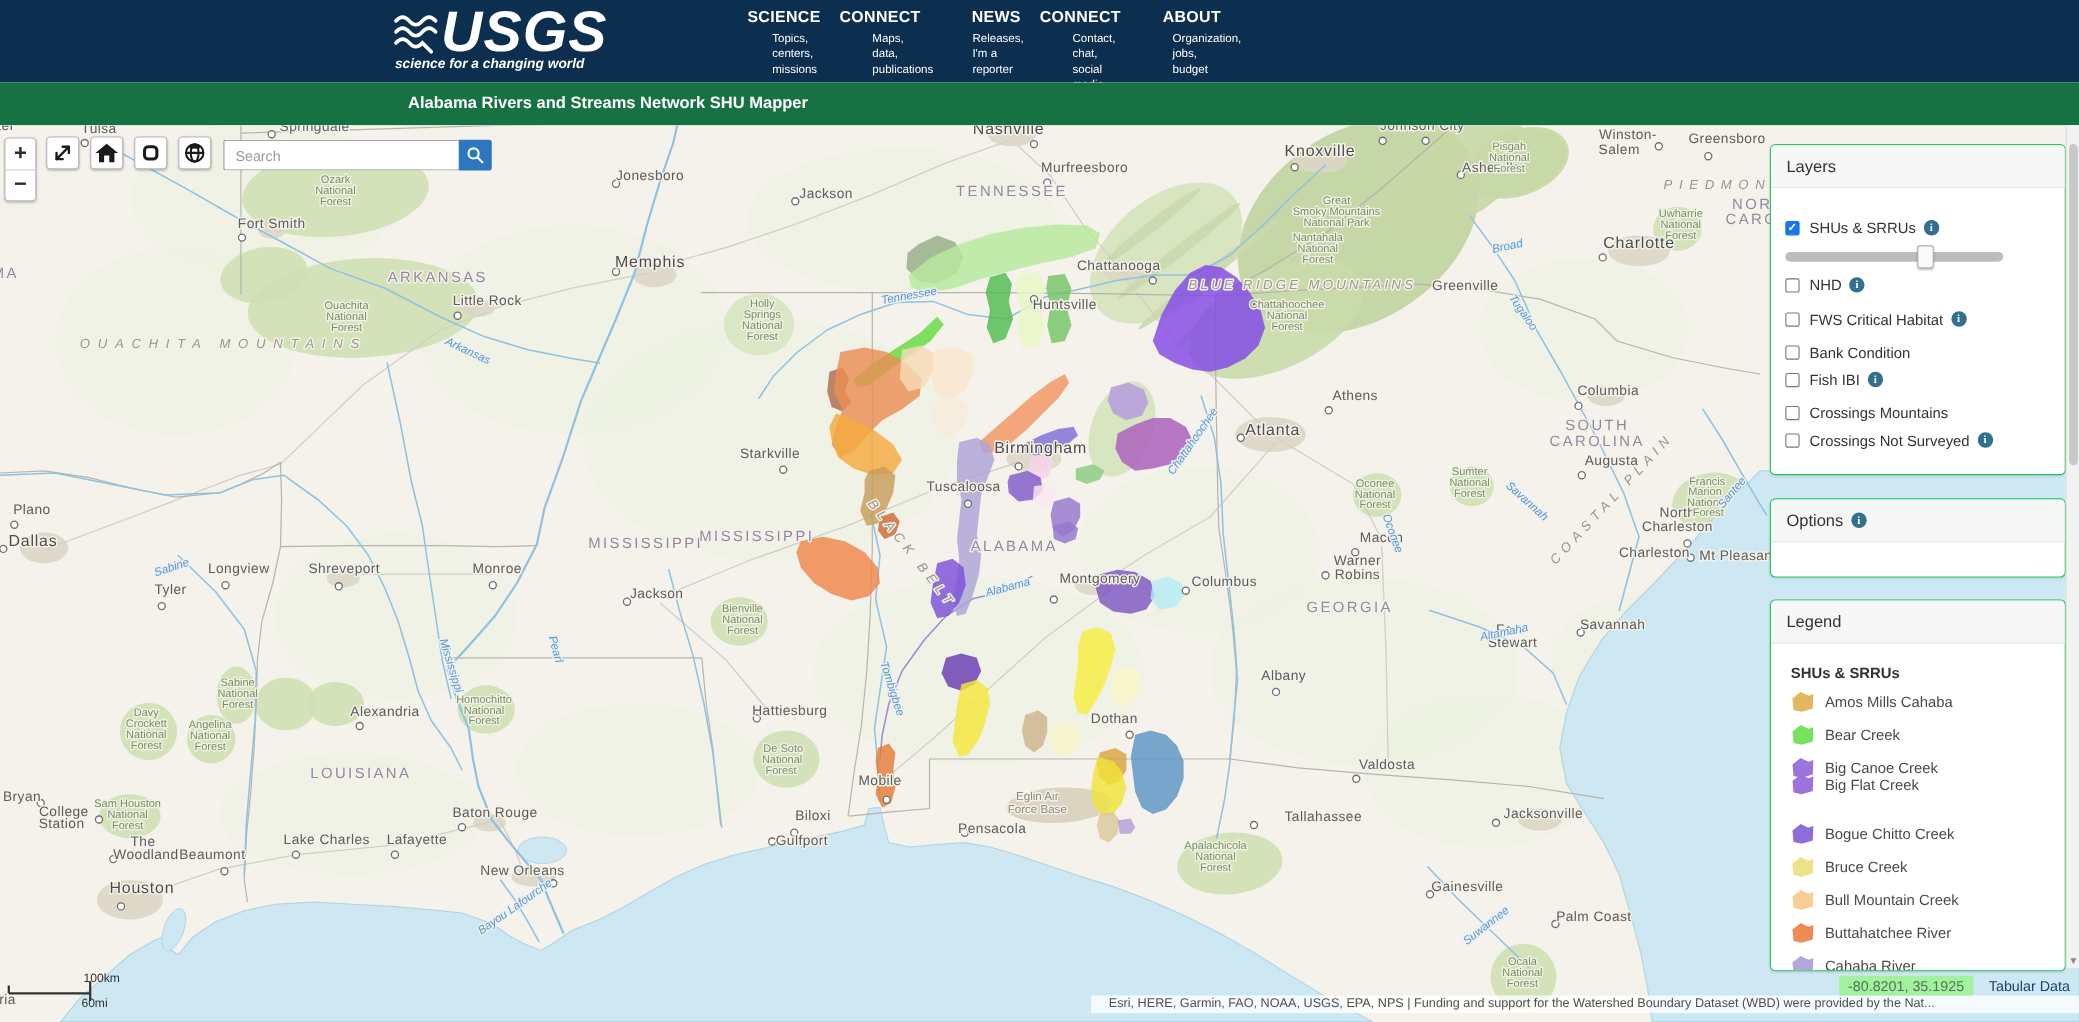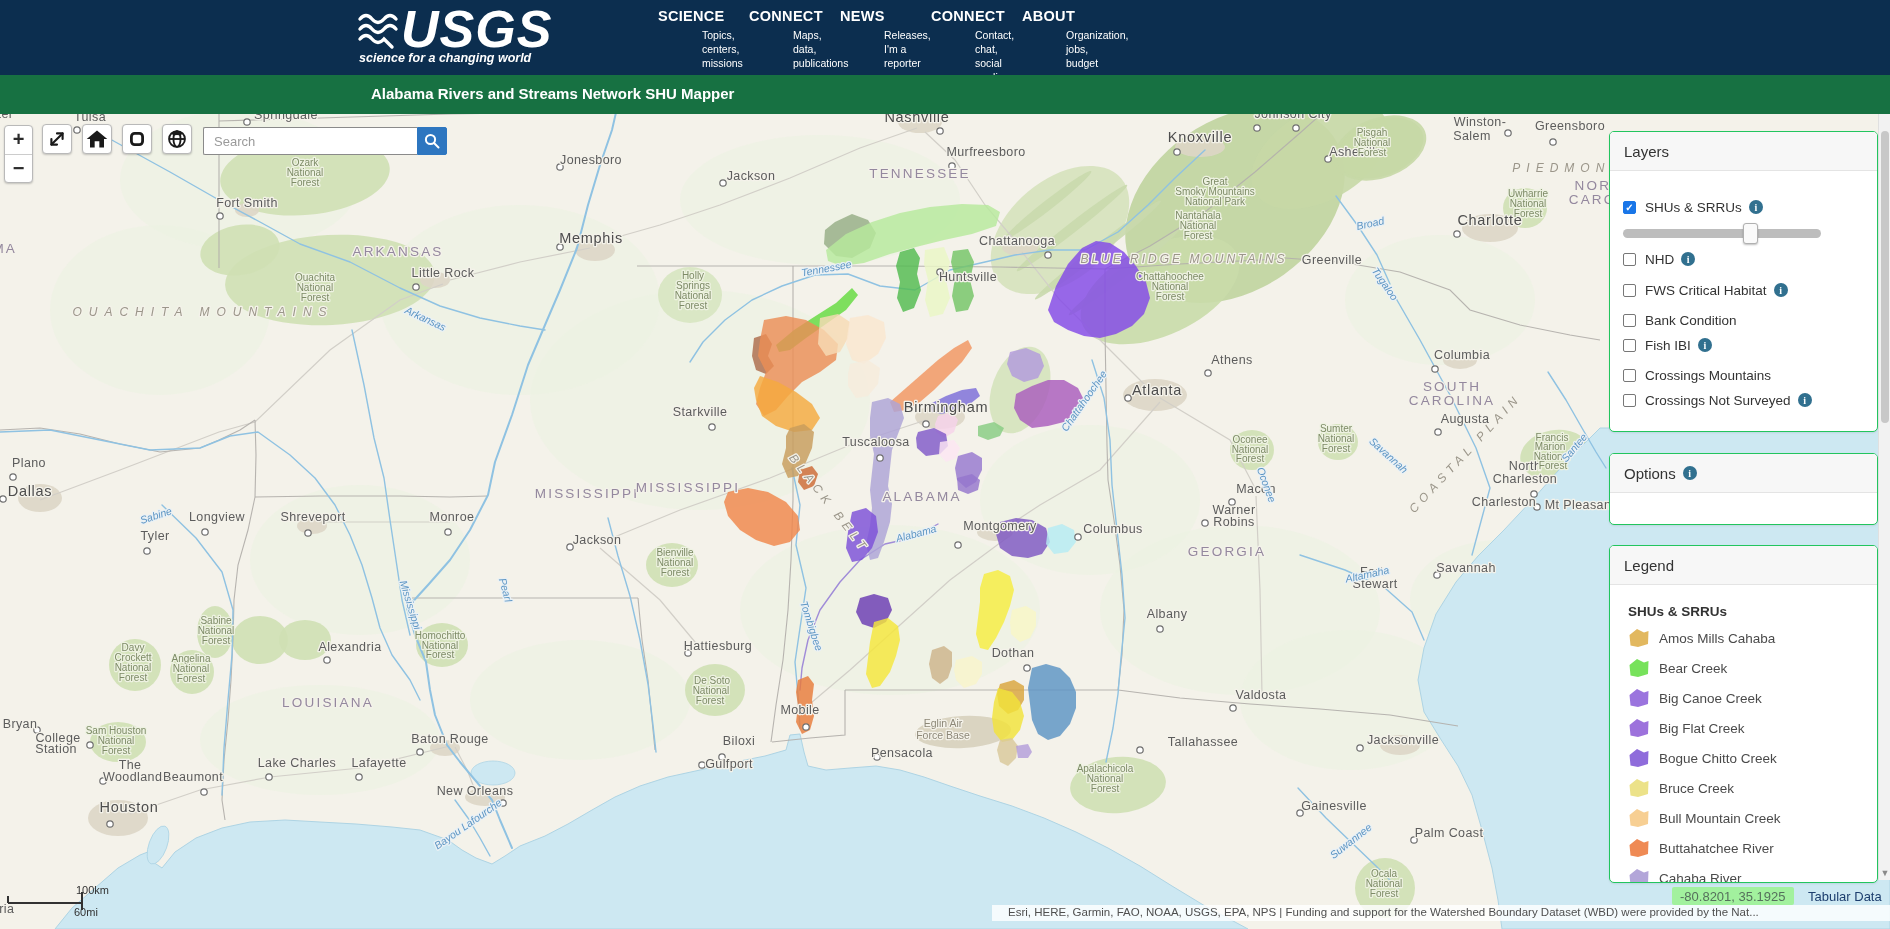--- a/index.html
+++ b/index.html
@@ -4,21 +4,21 @@
 <style>
   html,body{margin:0;padding:0;background:#fff;}
   #app{position:relative;width:1890px;height:929px;overflow:hidden;font-family:"Liberation Sans",sans-serif;}
   
   #usgs-header{position:absolute;left:0;top:0;width:1890px;height:75px;background:#0c2e4f;}
   #logo{position:absolute;left:357px;top:5px;width:230px;height:66px;color:#fff;}
   #logo .mark{position:absolute;left:0;top:4px;}
   #logo .word{position:absolute;left:44px;top:-6px;font-size:52px;font-weight:bold;letter-spacing:1px;font-style:italic;}
   #logo .tag{position:absolute;left:2px;top:46px;font-size:12.5px;font-style:italic;font-weight:bold;white-space:nowrap;}
   .navcol{position:absolute;top:8px;width:88px;color:#fff;}
-  .navcol .nt{font-size:14.5px;font-weight:bold;letter-spacing:.3px;cursor:pointer;}
+  .navcol .nt{font-size:14.5px;font-weight:bold;letter-spacing:.3px;cursor:pointer;text-align:right;}
   .navcol .ns{font-size:10.5px;line-height:14px;margin-top:4px;white-space:pre-line;margin-left:44px;}
   
   #titlebar{position:absolute;left:0;top:75px;width:1890px;height:39px;background:#177142;}
   #titlebar .t{position:absolute;left:371px;top:10px;color:#fff;font-size:15px;font-weight:bold;}
   
   #mapwrap{position:absolute;left:0;top:114px;width:1890px;height:815px;background:#f4f2ea;}
   svg text{font-family:"Liberation Sans",sans-serif;}
   .lbl{text-anchor:middle;paint-order:stroke;stroke:#f4f2ea;stroke-width:2.6px;stroke-linejoin:round;}
   .ci{font-size:12.5px;fill:#5c5c5c;letter-spacing:.4px;}
   .cl{font-size:14.5px;fill:#4d4d4d;letter-spacing:.7px;}
@@ -632,21 +632,21 @@
             <path d="M1.5,7 L9,1 L16,4.5 L20.5,3 L20,16 L10,19 L2.5,17.5 Z" fill="#77e25b"></path>
           </svg>
           <span class="tx">Bear Creek</span>
         </div>
         <div class="lg-item" style="top: 142px;">
           <svg class="sw" width="22" height="20" viewBox="0 0 22 20">
             <path d="M1.5,7 L9,1 L16,4.5 L20.5,3 L20,16 L10,19 L2.5,17.5 Z" fill="#9b74de"></path>
           </svg>
           <span class="tx">Big Canoe Creek</span>
         </div>
-        <div class="lg-item" style="top: 172px;">
+        <div class="lg-item" style="top: 157px;">
           <svg class="sw" width="22" height="20" viewBox="0 0 22 20">
             <path d="M1.5,7 L9,1 L16,4.5 L20.5,3 L20,16 L10,19 L2.5,17.5 Z" fill="#9d72dc"></path>
           </svg>
           <span class="tx">Big Flat Creek</span>
         </div>
         <div class="lg-item" style="top: 202px;">
           <svg class="sw" width="22" height="20" viewBox="0 0 22 20">
             <path d="M1.5,7 L9,1 L16,4.5 L20.5,3 L20,16 L10,19 L2.5,17.5 Z" fill="#8f6cdb"></path>
           </svg>
           <span class="tx">Bogue Chitto Creek</span>

